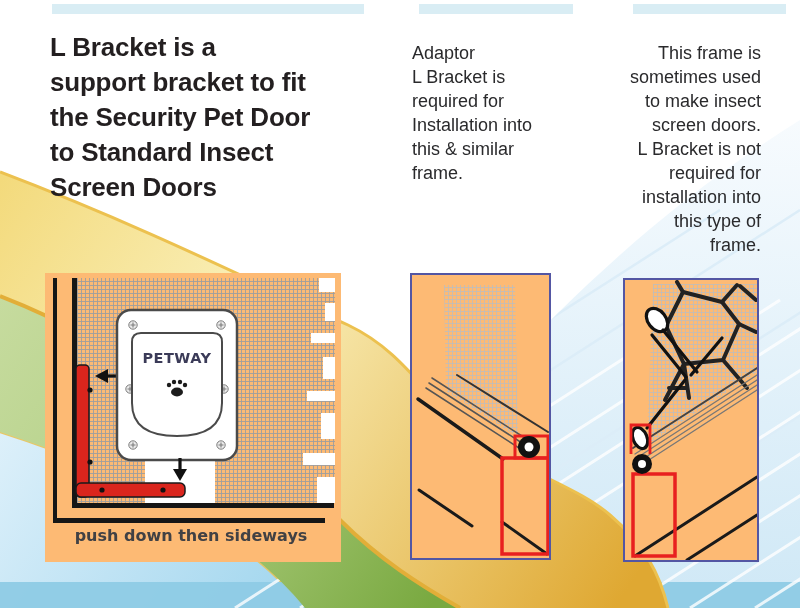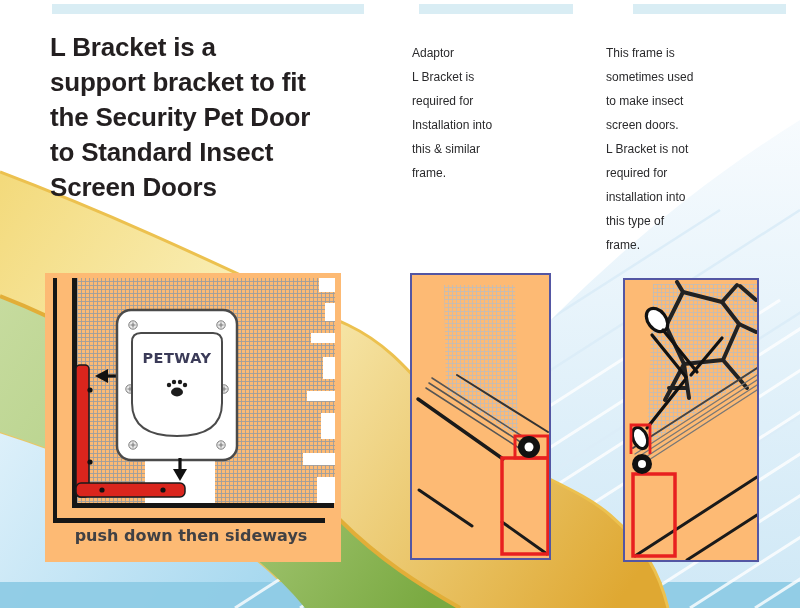--- a/index.html
+++ b/index.html
@@ -12,25 +12,25 @@
   .top-rule{position:absolute;top:4px;height:10px;background:#d9edf4;}
   #rule1{left:52px;width:312px;}
   #rule2{left:419px;width:154px;}
   #rule3{left:633px;width:153px;}
   .heading{
     position:absolute;left:50px;top:30px;width:330px;
     font-size:26px;font-weight:bold;line-height:35px;letter-spacing:-0.2px;
     white-space:pre-line;color:#231f20;
   }
   .body-col{
-    position:absolute;top:41px;font-size:12px;line-height:24px;
+    position:absolute;top:41px;font-size:18px;line-height:24px;
     white-space:pre-line;color:#2a2a2c;
   }
   #col-middle{left:412px;width:165px;}
-  #col-right{left:606px;width:172px;}
+  #col-right{left:589px;width:172px;text-align:right;}
   .figure{position:absolute;background:#fdba74;}
   #fig-pet-door{left:45px;top:273px;width:296px;height:289px;}
   #fig-adaptor{left:410px;top:273px;width:141px;height:287px;border:2px solid #5356a3;box-sizing:border-box;}
   #fig-noadaptor{left:623px;top:278px;width:136px;height:284px;border:2px solid #5356a3;box-sizing:border-box;}
   .figure svg{display:block;width:100%;height:100%;}
   .fig-text{font-family:"DejaVu Sans","Liberation Sans",sans-serif;}
 </style>
 </head>
 <body>
 

